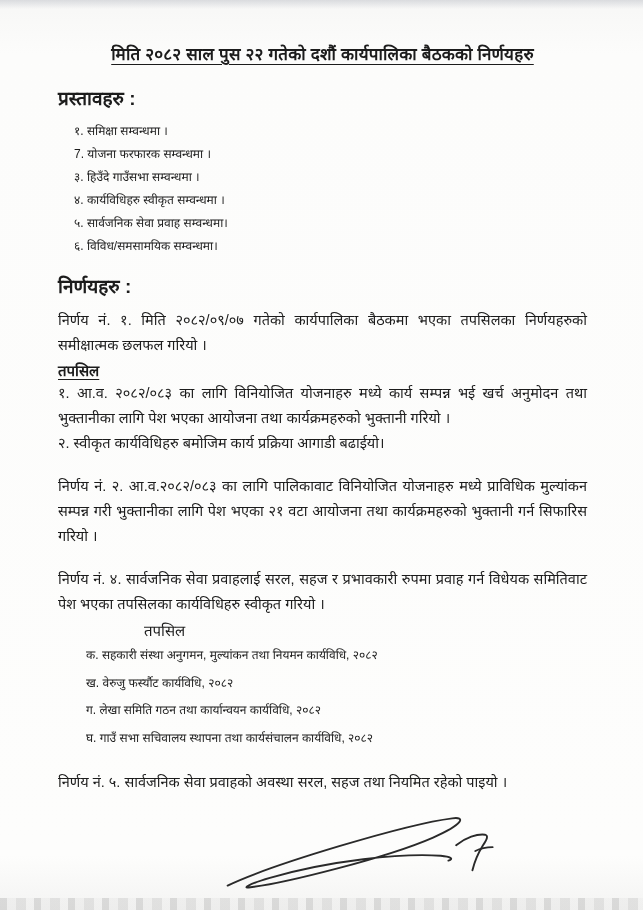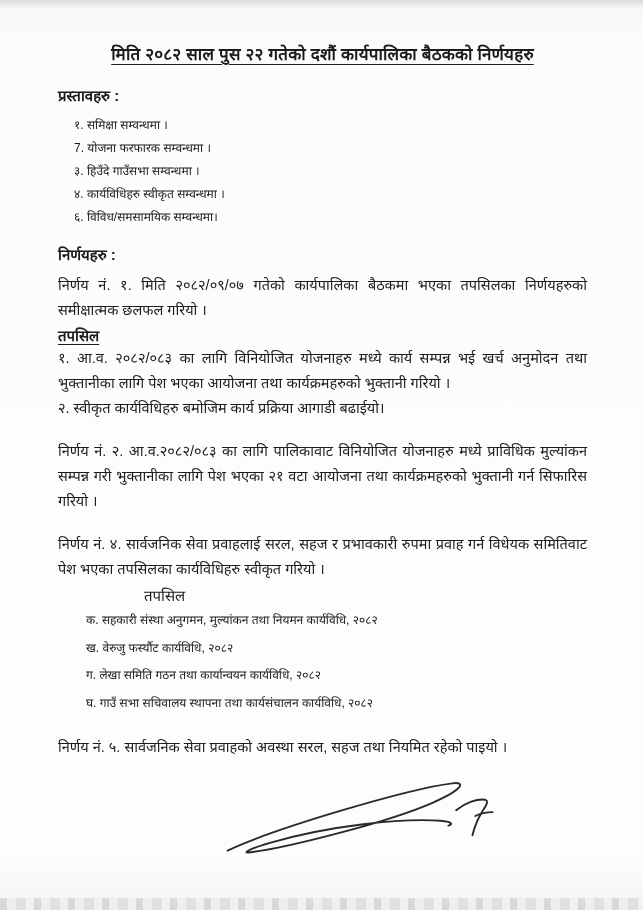--- a/index.html
+++ b/index.html
@@ -31,21 +31,21 @@
   }
   .title{
     font-size:17px;font-weight:bold;
     text-align:center;
     text-decoration:underline;
     text-underline-offset:4px;
     margin:0 0 20px 0;
     letter-spacing:.2px;
   }
   .heading{
-    font-size:15px;font-weight:bold;
+    font-size:19px;font-weight:bold;
     margin:0 0 9px 0;
   }
   .list{margin:0 0 0 16px;}
   .list-item{
     margin:0;font-size:12px;line-height:23px;
   }
   .decisions-heading{margin-top:15px;}
   .para{
     margin:0;font-size:14.5px;line-height:25px;
     text-align:justify;
@@ -77,20 +77,21 @@
 
   <h1 class="title">मिति २०८२ साल पुस २२ गतेको दशौं कार्यपालिका बैठकको निर्णयहरु</h1>
 
   <p class="heading">प्रस्तावहरु :</p>
 
   <div class="list">
     <p class="list-item">१. समिक्षा सम्वन्धमा ।</p>
     <p class="list-item">7. योजना फरफारक सम्वन्धमा ।</p>
     <p class="list-item">३. हिउँदे गाउँसभा सम्वन्धमा ।</p>
     <p class="list-item">४. कार्यविधिहरु स्वीकृत सम्वन्धमा ।</p>
+    <p class="list-item">५. सार्वजनिक सेवा प्रवाह सम्वन्धमा।</p>
     <p class="list-item">६. विविध/समसामयिक सम्वन्धमा।</p>
   </div>
 
   <p class="heading decisions-heading">निर्णयहरु :</p>
 
   <p class="para">निर्णय नं. १. मिति २०८२/०९/०७ गतेको कार्यपालिका बैठकमा भएका तपसिलका निर्णयहरुको समीक्षात्मक छलफल गरियो ।</p>
 
   <p class="tapsil-underline">तपसिल</p>
 
   <p class="para">१. आ.व. २०८२/०८३ का लागि विनियोजित योजनाहरु मध्ये कार्य सम्पन्न भई खर्च अनुमोदन तथा भुक्तानीका लागि पेश भएका आयोजना तथा कार्यक्रमहरुको भुक्तानी गरियो ।</p>

